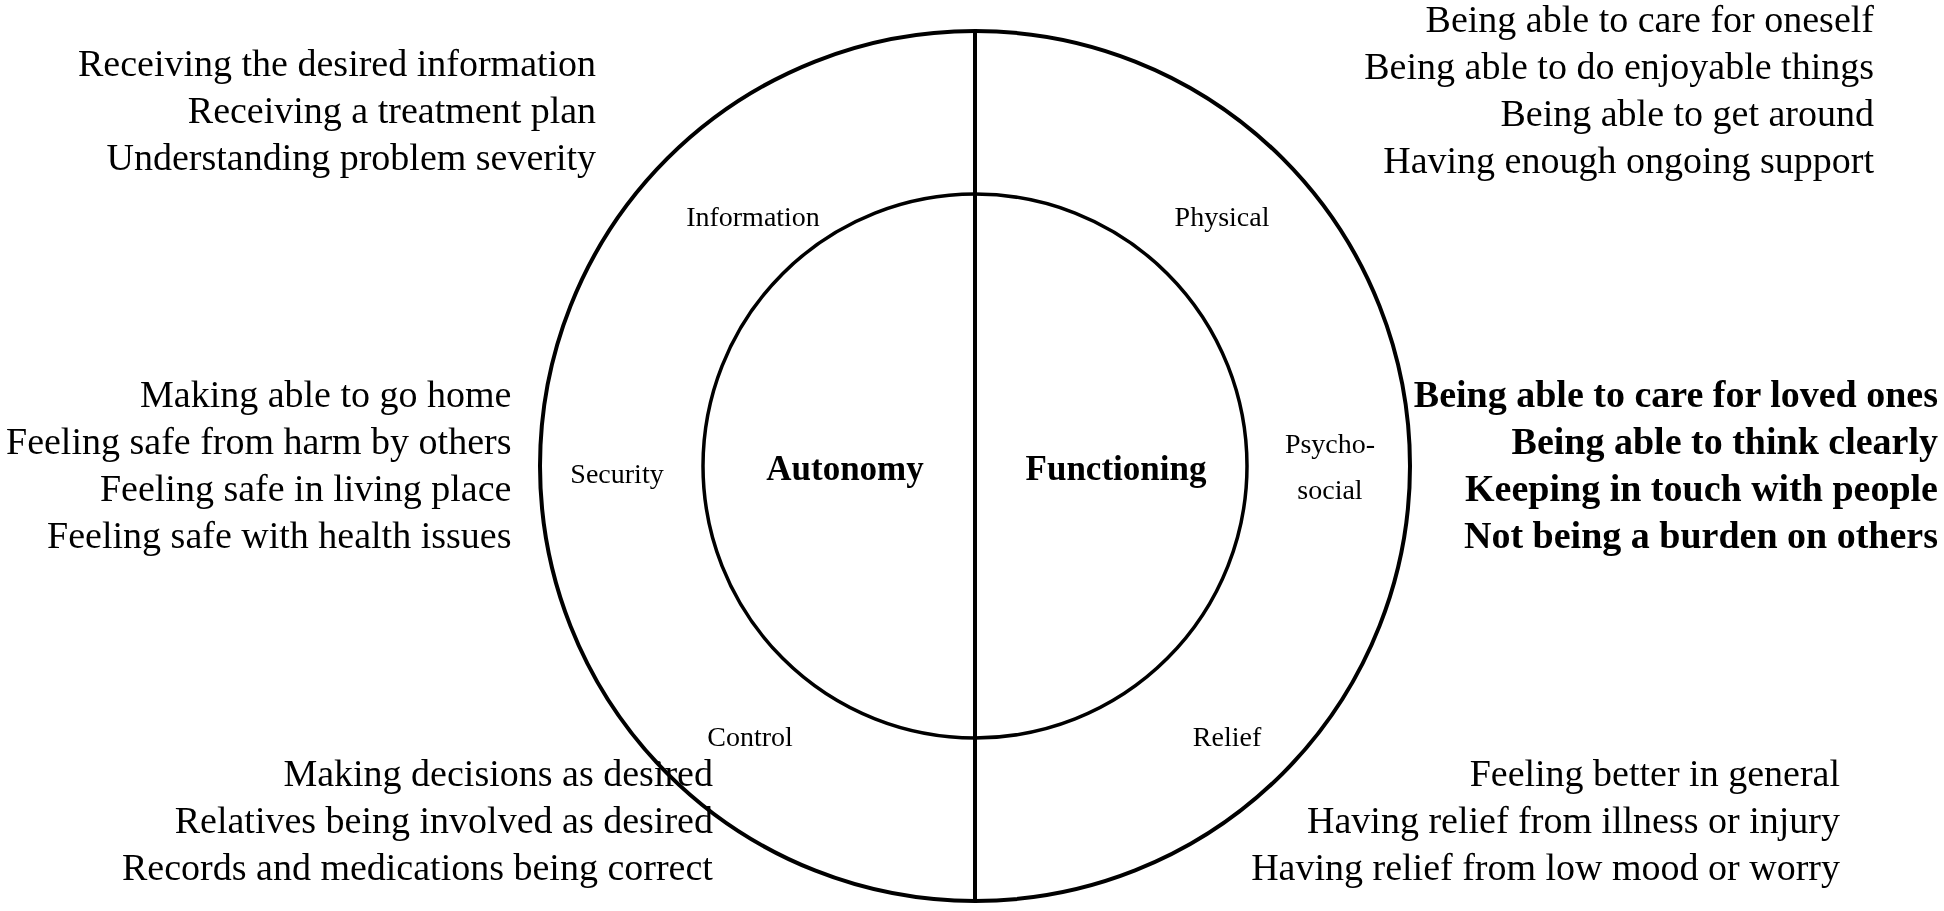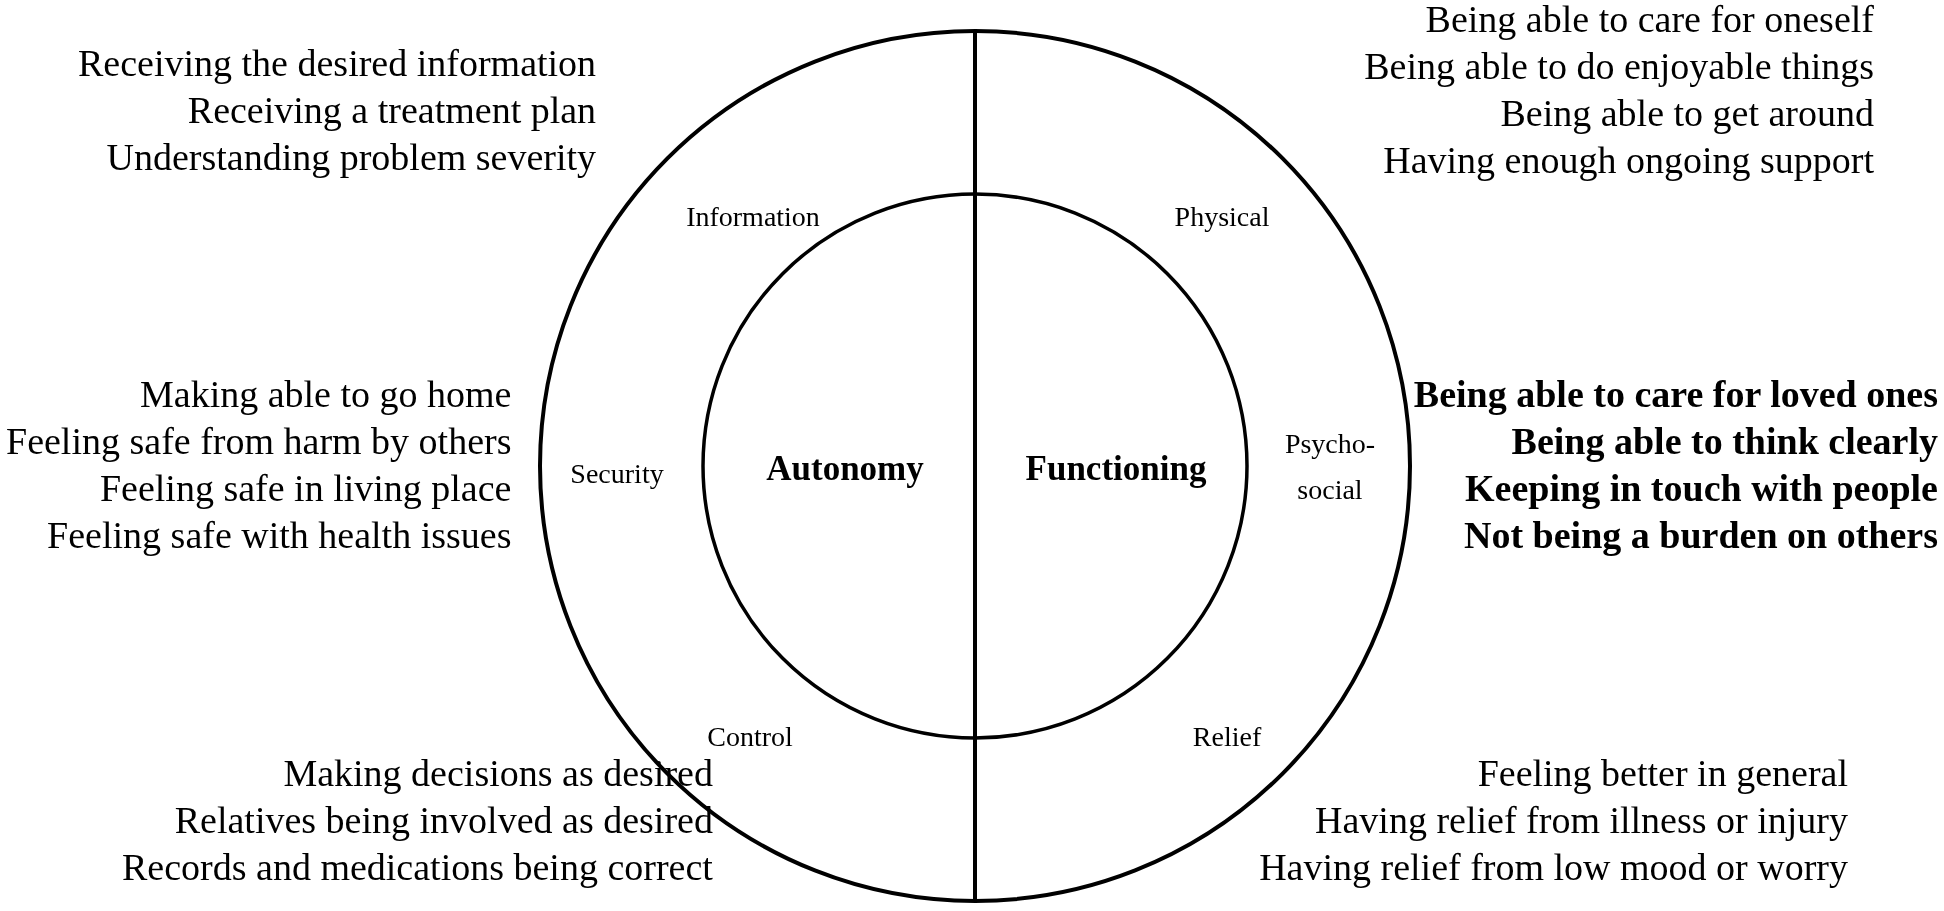--- a/index.html
+++ b/index.html
@@ -77,21 +77,21 @@
     <div>Keeping in touch with people</div>
     <div>Not being a burden on others</div>
   </div>
 
   <div class="ann-block align-left" style="left:122px; top:750px;">
     <div>Making decisions as desired</div>
     <div>Relatives being involved as desired</div>
     <div>Records and medications being correct</div>
   </div>
 
-  <div class="ann-block align-right" style="right:96px; top:750px;">
+  <div class="ann-block align-right" style="right:104px; top:750px;">
     <div>Feeling better in general</div>
     <div>Having relief from illness or injury</div>
     <div>Having relief from low mood or worry</div>
   </div>
 
   <div class="ring-label" style="left:753px; top:217px;">Information</div>
 
   <div class="ring-label" style="left:1222px; top:217px;">Physical</div>
 
   <div class="ring-label" style="left:617px; top:474px;">Security</div>

